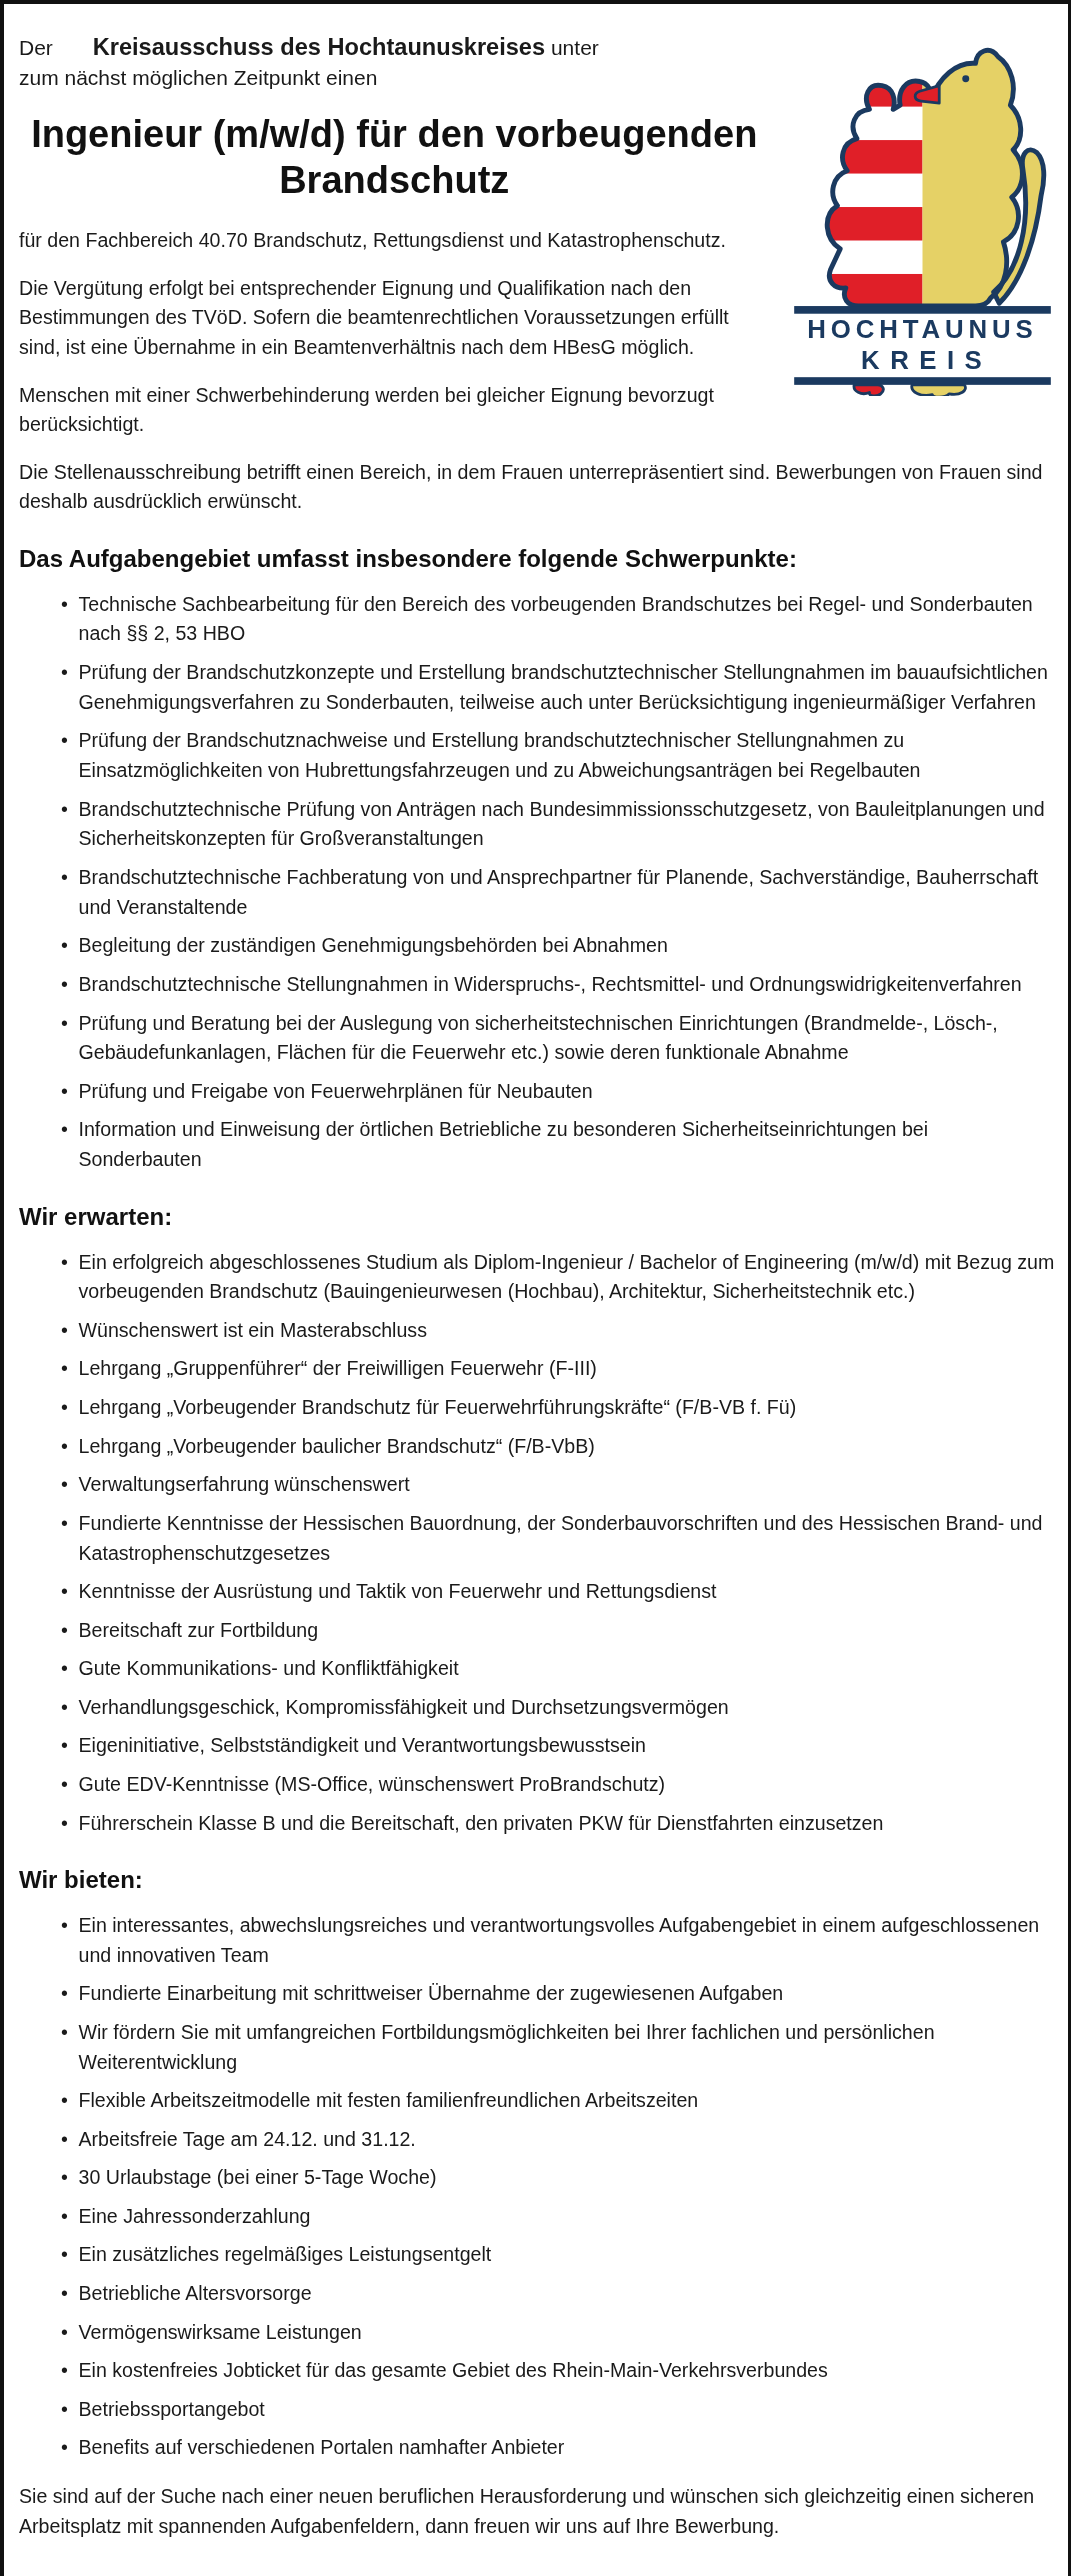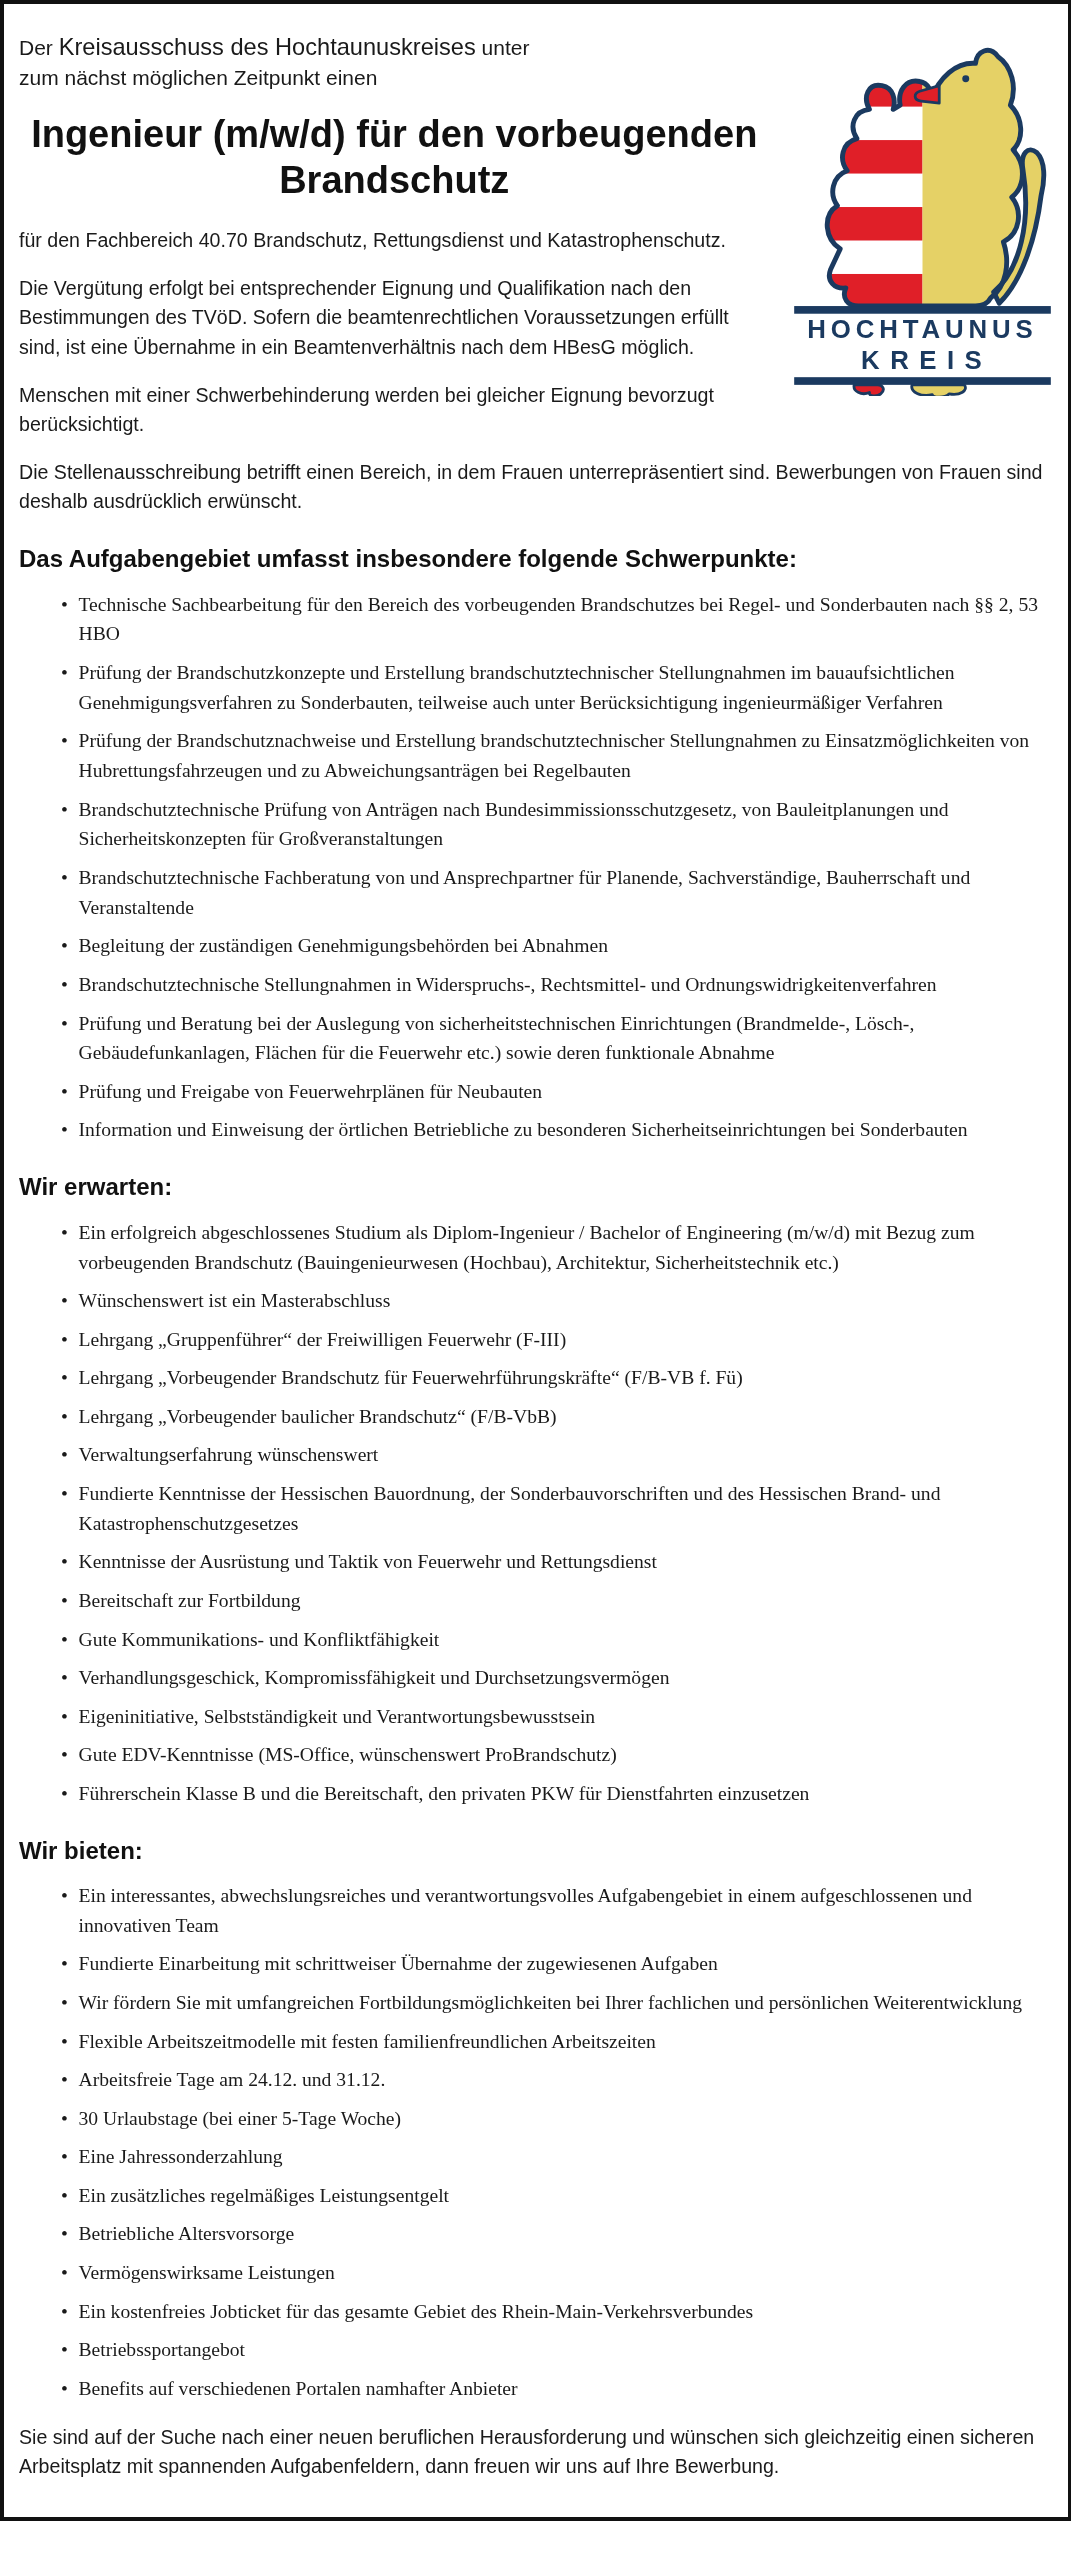--- a/index.html
+++ b/index.html
@@ -10,21 +10,21 @@
     border:4px solid #111111;
     padding:28px 13.5px 17.5px 15px;
     background:#ffffff;
     overflow:hidden;
   }
   .content { font-size:19.6px; line-height:1.52; }
   p { margin:0 0 17.5px 0; }
 
   
   .lead { font-size:21px; line-height:1.35; margin-bottom:20px; }
-  .lead .org { font-weight:normal; font-size:23.6px; }
+  .lead .org { font-weight:bold; font-size:23.6px;margin-left:34px; }
 
   
   .title {
     font-weight:bold;
     font-size:38px;
     line-height:1.2;
     text-align:center;
     margin:17.5px 0 23px 0;
     color:#111111;
   }
@@ -48,21 +48,20 @@
 
   ul.bullets {
     list-style:none;
     margin:0 0 19px 0;
     padding:0 0 0 42px;
   }
   ul.bullets li {
     position:relative;
     padding-left:17.5px;
     margin:0 0 8.8px 0;
-    font-family:Liberation Serif, serif;
   }
   ul.bullets li::before {
     content:"\2022";
     position:absolute;
     left:0;
     top:0;
   }
 
   .clearfix::after { content:""; display:block; clear:both; }
 </style>

